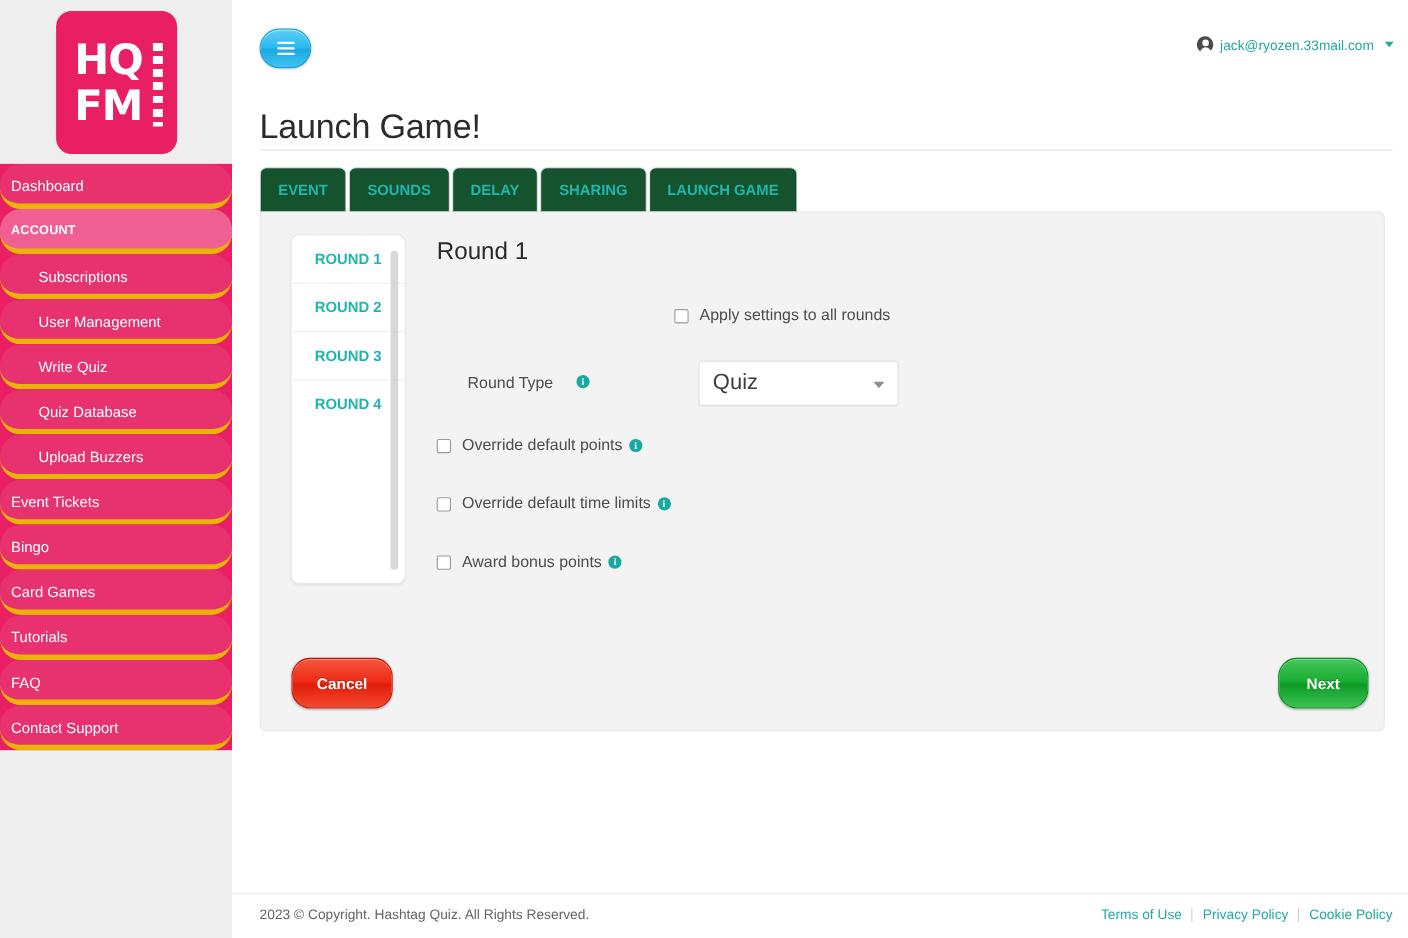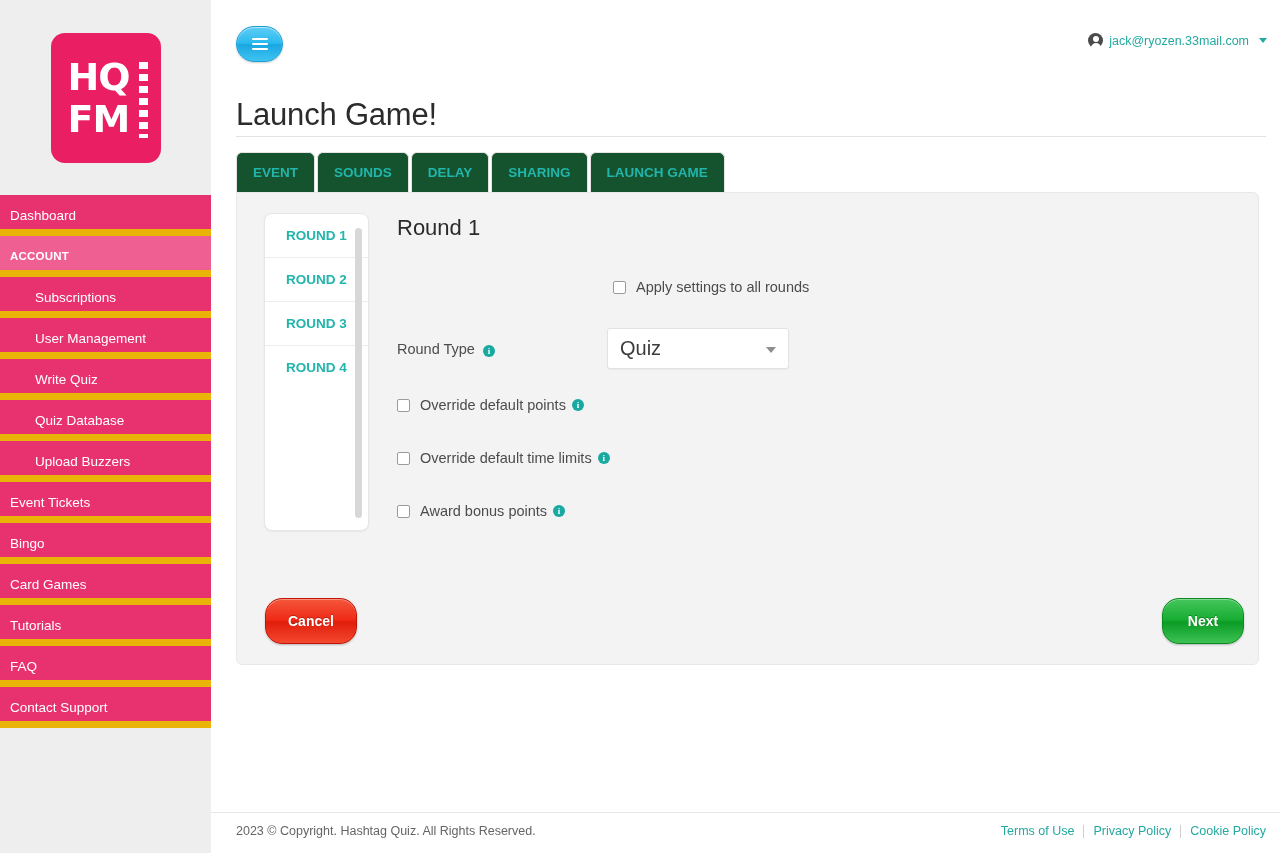--- a/index.html
+++ b/index.html
@@ -15,21 +15,21 @@
   .app { position: relative; width: 1280px; height: 853px; }
 
   
   .sidebar {
     position: absolute; left: 0; top: 0;
     width: 211px; height: 853px;
     background: #eeeeee;
     overflow: hidden;
   }
   .logo-wrap {
-    height: 195px;
+    height: 149px;
     display: flex; align-items: center; justify-content: center;
     background: #eeeeee;
   }
   .logo {
     width: 110px; height: 130px;
     background: #e91e63;
     border-radius: 14px;
     position: relative;
     display: flex; align-items: center; justify-content: center;
   }
@@ -58,24 +58,25 @@
   .nav { background: #e91e63; }
   .nav-item {
     display: block;
     height: 41px;
     line-height: 41px;
     padding-left: 10px;
     color: #ffffff;
     font-size: 13.5px;
     font-weight: 500;
     background: #e8316f;
-    border-bottom: 7px solid #eab308;
+    border-bottom: 5px solid #eab308;
     white-space: nowrap;
     overflow: hidden;
     cursor: pointer;
+    border-radius: 19px;
   }
   .nav-item.section {
     background: #f05f92;
     font-size: 11.5px;
     font-weight: 700;
     letter-spacing: 0.2px;
     height: 41px; line-height: 41px;
     cursor: default;
   }
   .nav-item.sub { padding-left: 35px; }
@@ -241,21 +242,21 @@
   }
 
   .field-row {
     display: flex; align-items: center;
     margin-bottom: 28px;
   }
   .field-label {
     width: 210px;
     font-size: 14.5px;
     color: #4c4c4c;
-    display: flex; align-items: flex-end; gap: 8px;
+    display: flex; align-items: flex-start; gap: 21px; margin-left: 28px;
   }
   .info {
     display: inline-flex; align-items: center; justify-content: center;
     width: 12px; height: 12px;
     border-radius: 50%;
     background: #18a9a0;
     color: #ffffff;
     font-size: 9px;
     font-weight: 700;
     font-family: "Liberation Serif", serif;

